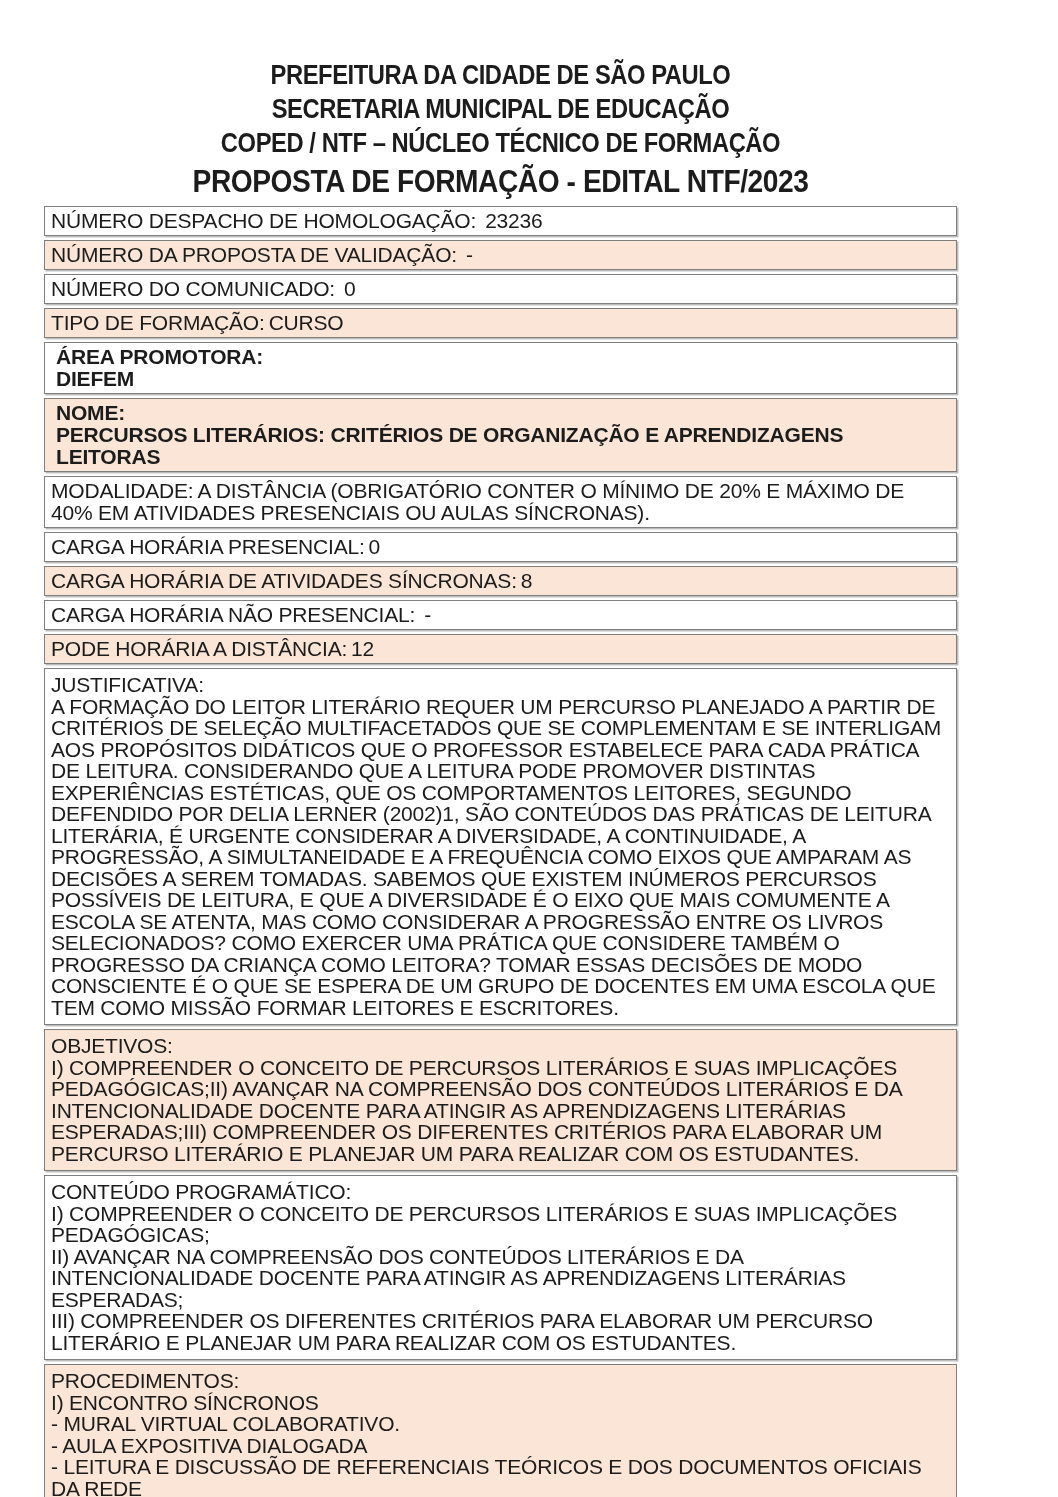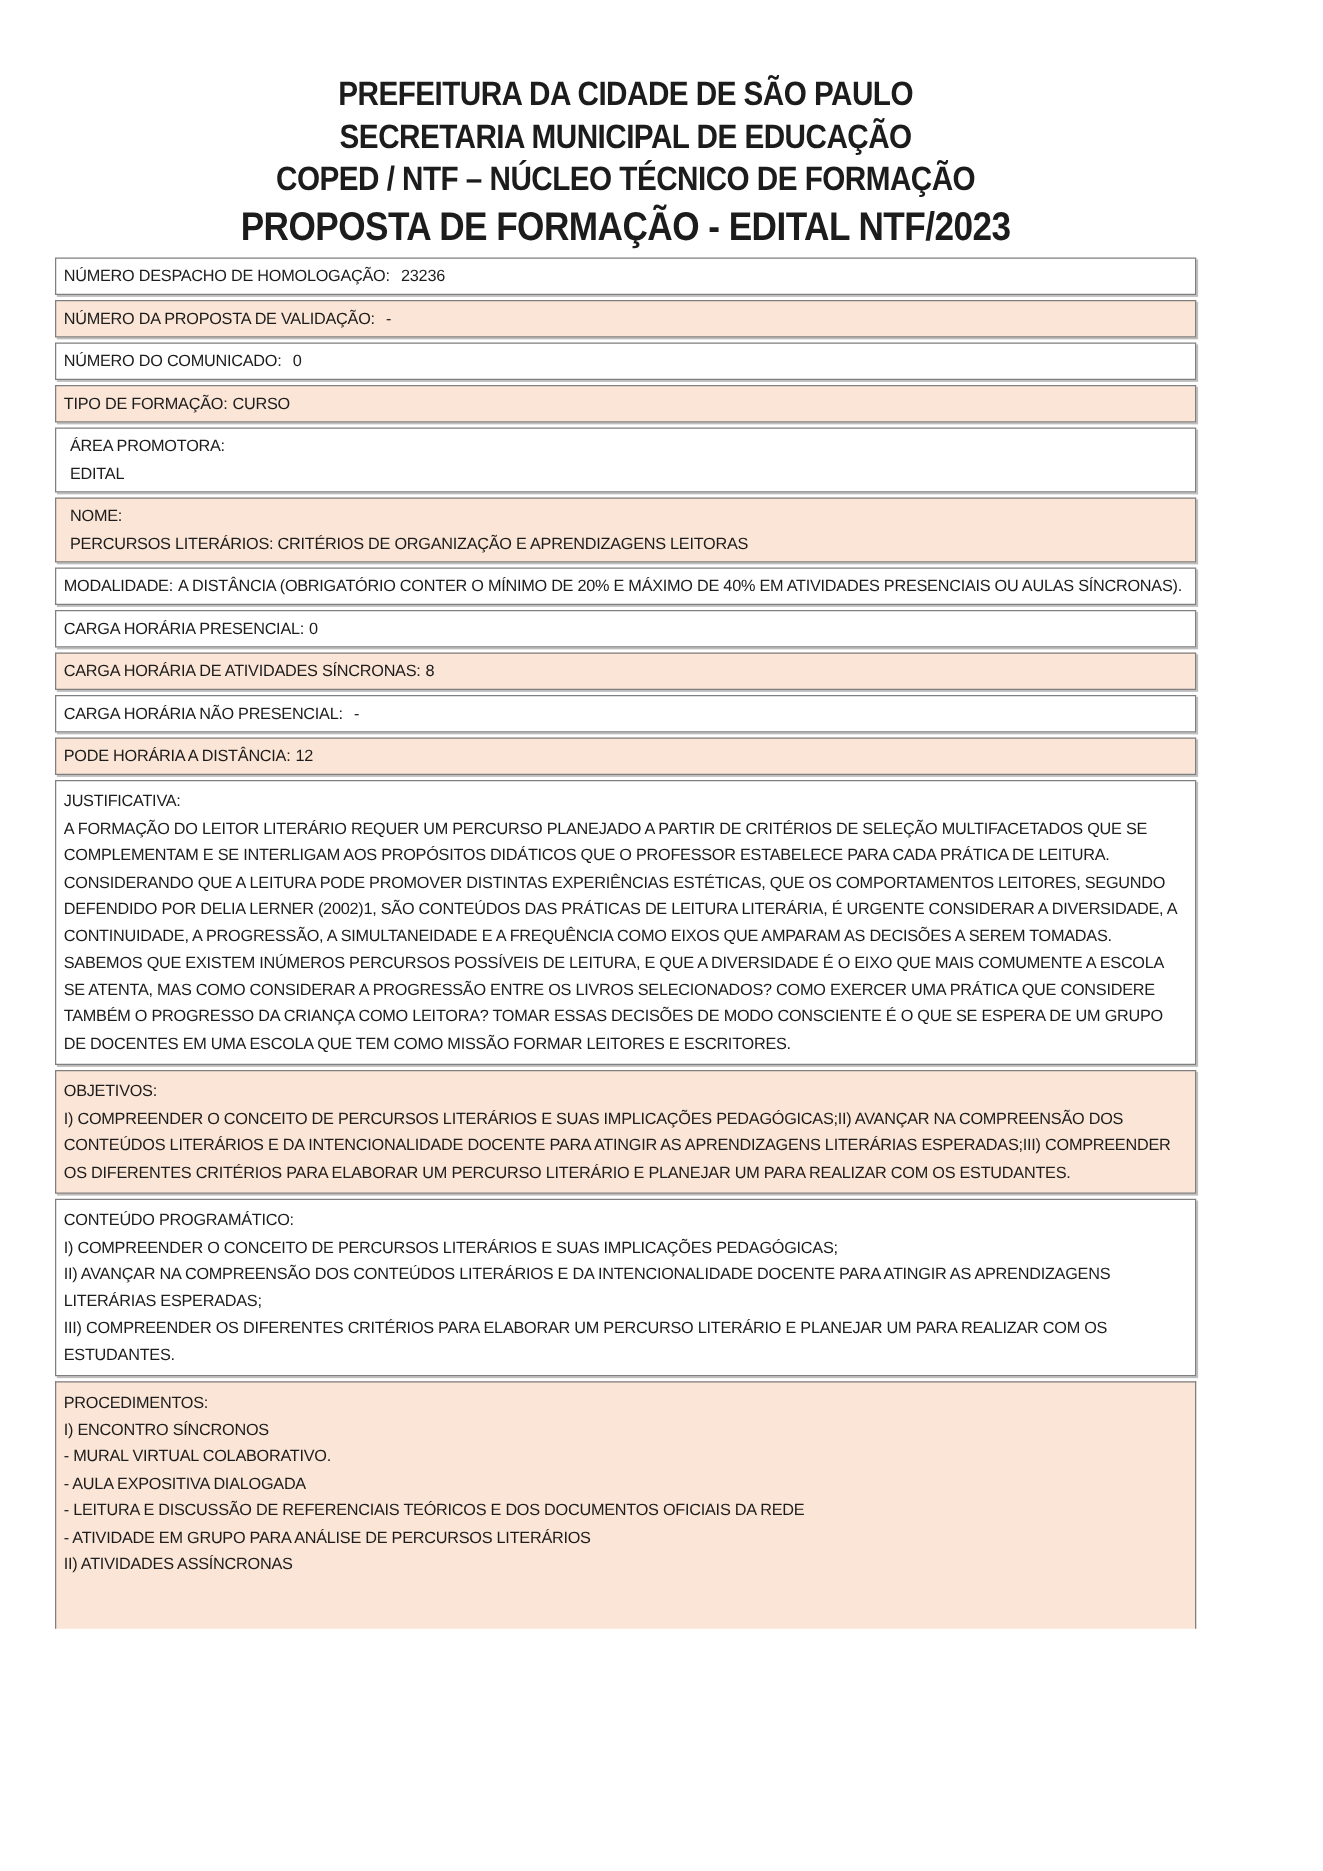--- a/index.html
+++ b/index.html
@@ -47,27 +47,27 @@
     letter-spacing: -0.5px;
     transform: scaleX(0.95);
   }
 
   
   .row {
     border: 1px solid #7f7f7f;
     box-shadow: 1.5px 1.5px 0 rgba(110,110,110,0.45);
     margin-bottom: 4px;
     padding: 3px 6px;
-    font-size: 13px;
+    font-size: 21px;
     line-height: 22px;
     letter-spacing: -0.2px;
     background: #ffffff;
   }
   .row.peach { background: #fbe5d6; }
-  .row.bold  { font-weight: normal; padding-left: 11px; }
+  .row.bold  { font-weight: bold; padding-left: 11px; }
   .row .val-inline { margin-left: 9px; }
   .row .val-space  { margin-left: 4px; }
   .row .line-block { display: block; }
 
   .section {
     padding: 5px 6px 6px 6px;
     line-height: 21.5px;
   }
   .section .pline { display: block; }
   .section-cut {
@@ -102,21 +102,21 @@
     <div class="row">
       <span>NÚMERO DO COMUNICADO:</span><span class="val-inline">0</span>
     </div>
 
     <div class="row peach">
       <span>TIPO DE FORMAÇÃO:</span><span class="val-space">CURSO</span>
     </div>
 
     <div class="row bold">
       <span class="line-block">ÁREA PROMOTORA:</span>
-      <span class="line-block">EDITAL</span>
+      <span class="line-block">DIEFEM</span>
     </div>
 
     <div class="row peach bold">
       <span class="line-block">NOME:</span>
       <span class="line-block">PERCURSOS LITERÁRIOS: CRITÉRIOS DE ORGANIZAÇÃO E APRENDIZAGENS LEITORAS</span>
     </div>
 
     <div class="row">
       <span>MODALIDADE:</span><span class="val-space">A DISTÂNCIA (OBRIGATÓRIO CONTER O MÍNIMO DE 20% E MÁXIMO DE 40% EM ATIVIDADES PRESENCIAIS OU AULAS SÍNCRONAS).</span>
     </div>

